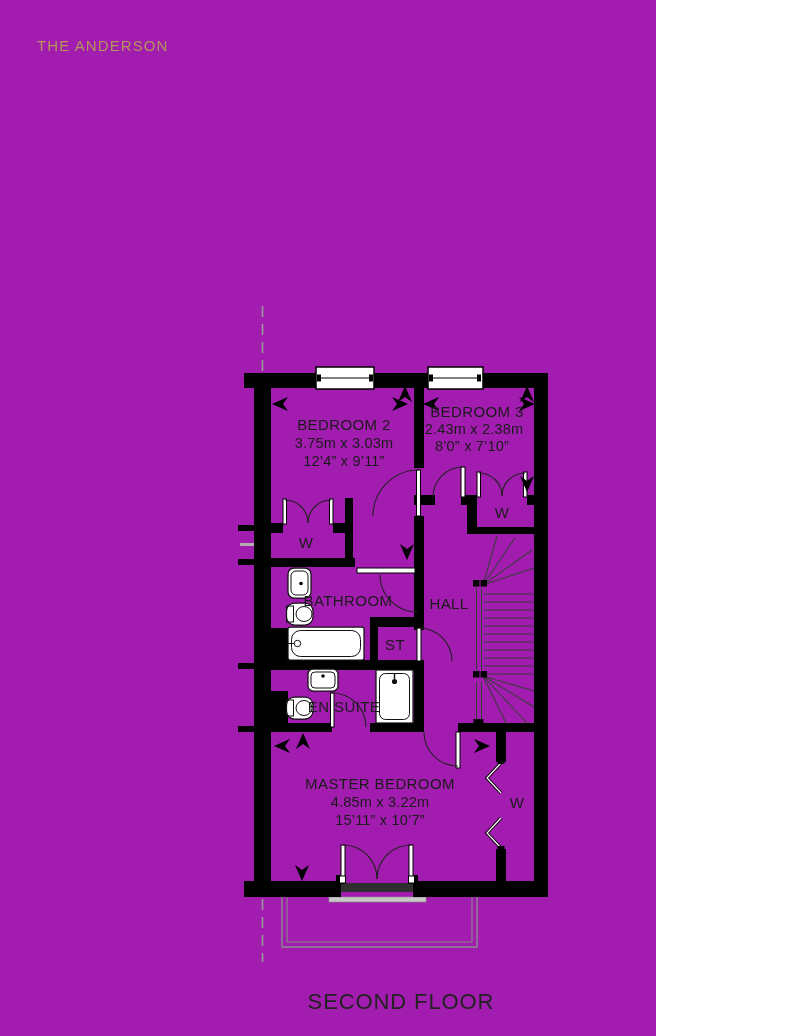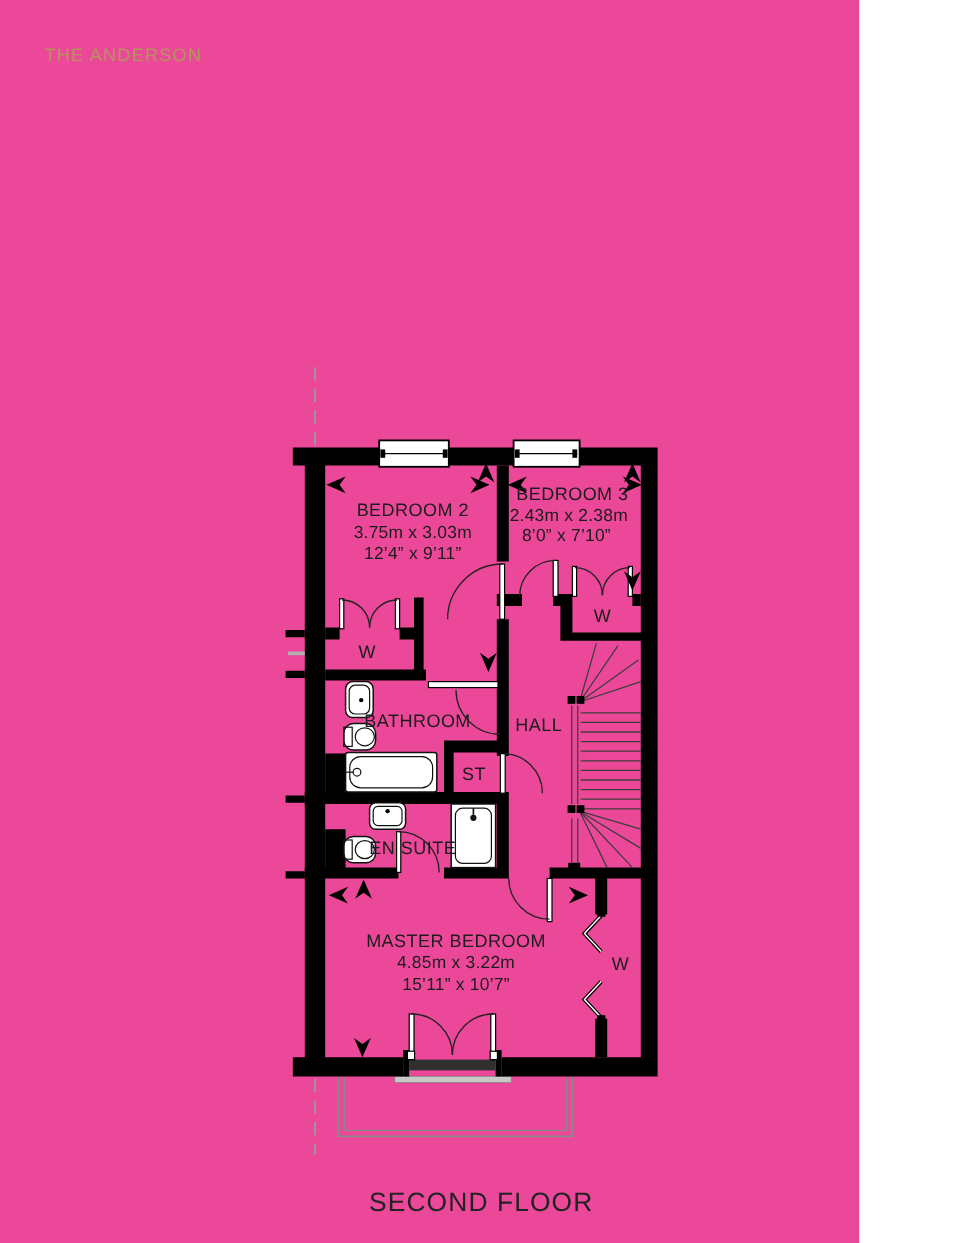--- a/index.html
+++ b/index.html
@@ -1,16 +1,16 @@
 <!DOCTYPE html>
 <html><head>
 <meta charset="utf-8">
 <style>
   html,body{margin:0;padding:0;background:#ffffff;}
-  .stage{position:relative;width:716px;height:1036px;background:#ec4899;overflow:hidden;
+  .stage{position:relative;width:656px;height:1036px;background:#a21caf;overflow:hidden;
          font-family:"Liberation Sans", sans-serif;}
   svg{position:absolute;left:0;top:0;}
   svg text{font-family:"Liberation Sans", sans-serif;fill:#1b1b1b;}
   .brand{font-size:15px;letter-spacing:1.1px;fill:#b3975a;}
   .room{font-size:15px;letter-spacing:.4px;text-anchor:middle;}
   .dim{font-size:14.5px;letter-spacing:.2px;text-anchor:middle;}
   .floor{font-size:22px;letter-spacing:.9px;text-anchor:middle;fill:#222;}
   .wall{fill:#000;}
   .arc{stroke:#222;stroke-width:1.1;fill:none;}
   .leaf{fill:#fff;stroke:#000;stroke-width:1;}

